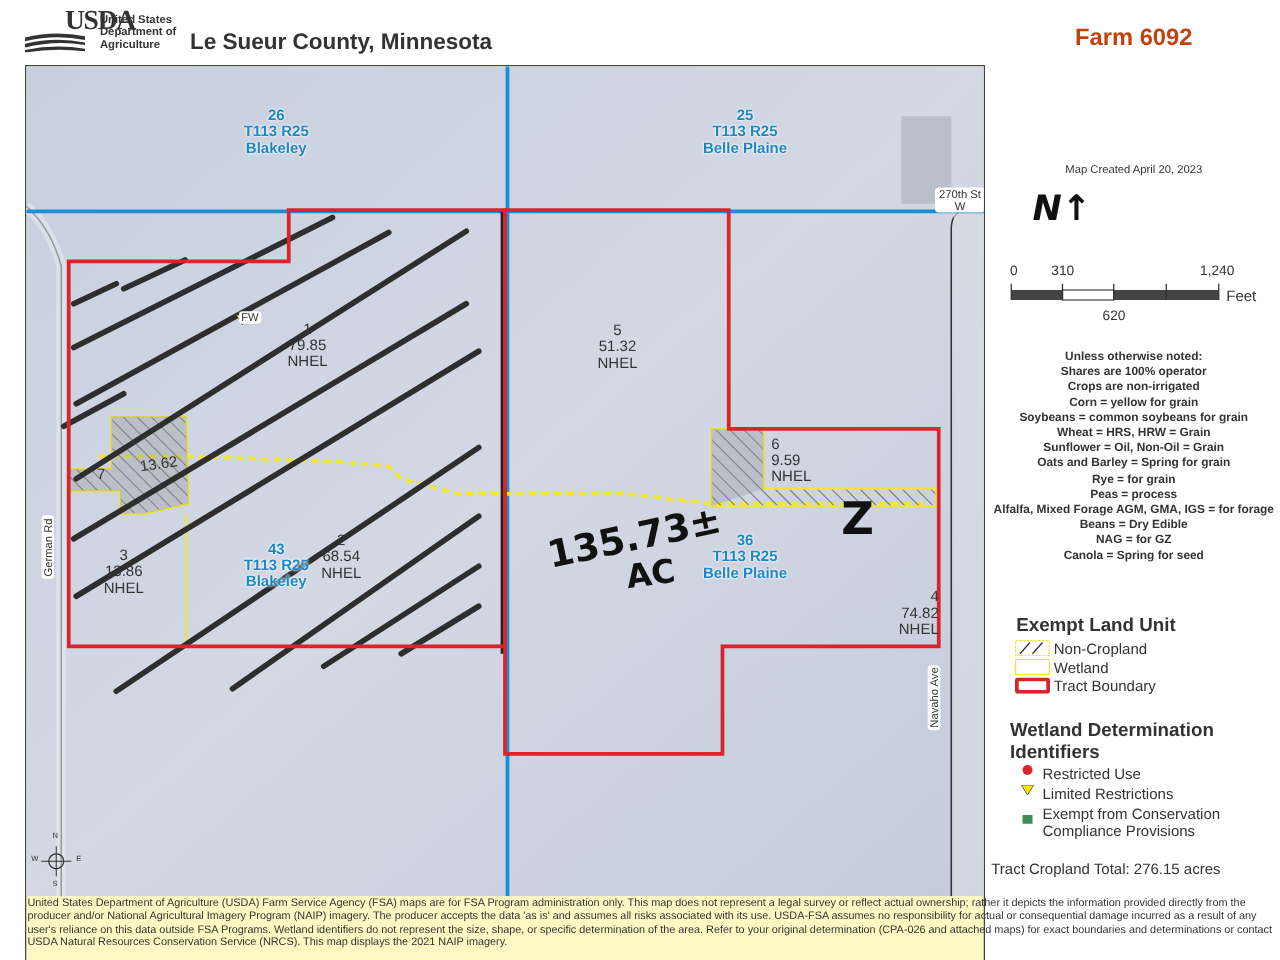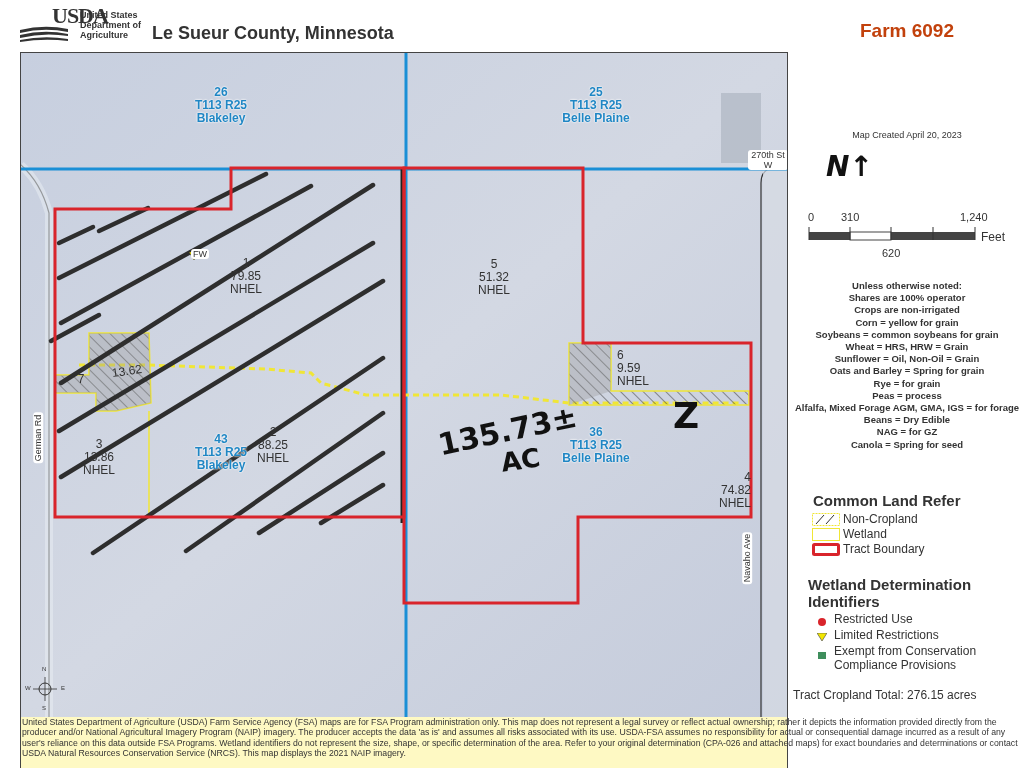--- a/index.html
+++ b/index.html
@@ -14,21 +14,21 @@
   .sec-label { position:absolute; color:#1f86c4; font-weight:bold; font-size:12px; text-align:center; line-height:13px; text-shadow:0 0 2px #fff, 0 0 2px #fff; }
   .clu-label { position:absolute; color:#333; font-size:12px; text-align:center; line-height:13px; }
   .road-label { position:absolute; font-size:9px; color:#333; background:#fff; border-radius:3px; padding:0 2px; line-height:10px; }
   .hand { position:absolute; font-family:"DejaVu Sans", sans-serif; font-weight:bold; color:#111; }
   #sidebar { left:790px; top:0; width:234px; height:716px; }
   .farm { position:absolute; width:234px; text-align:center; font-weight:bold; font-size:19px; color:#c2410c; }
   .py { position:absolute; width:234px; text-align:center; font-size:17px; color:#333; }
   .created { position:absolute; width:234px; text-align:center; font-size:9px; color:#333; }
   .notes { position:absolute; left:0; top:280px; width:234px; text-align:center; font-size:9.5px; font-weight:bold; line-height:12.2px; color:#333; }
   .legend-title { position:absolute; font-weight:bold; font-size:15px; color:#333; }
-  .legend-row { position:absolute; font-size:12px; color:#333; display:flex; align-items:flex-end; }
+  .legend-row { position:absolute; font-size:12px; color:#333; display:flex; align-items:flex-start; }
   .swatch { width:26px; height:12px; margin-right:3px; box-sizing:border-box; }
   #footer { left:22px; top:717px; width:1000px; font-size:8.7px; line-height:10.3px; color:#333; }
 </style>
 </head>
 <body>
 
 <div class="abs" id="usda-logo">
   <div class="logo-text">USDA</div>
   <svg width="48" height="16">
     <path d="M0 4 Q24 -2 48 3 L48 6 Q24 1 0 7Z" fill="#333"></path>
@@ -127,21 +127,21 @@
     <div>Belle Plaine</div>
   </div>
 
   <div class="clu-label" style="left:195px;top:204px;width:60px;">
     <div>1</div>
     <div>79.85</div>
     <div>NHEL</div>
   </div>
   <div class="clu-label" style="left:222px;top:373px;width:60px;">
     <div>2</div>
-    <div>88.25</div>
+    <div>68.54</div>
     <div>NHEL</div>
   </div>
   <div class="clu-label" style="left:48px;top:385px;width:60px;">
     <div>3</div>
     <div>13.86</div>
     <div>NHEL</div>
   </div>
   <div class="clu-label" style="left:680px;top:418px;width:50px;text-align:right;">
     <div>4</div>
     <div>74.82</div>
@@ -211,21 +211,21 @@
     <div>Sunflower = Oil, Non-Oil = Grain</div>
     <div>Oats and Barley = Spring for grain</div>
     <div>Rye = for grain</div>
     <div>Peas = process</div>
     <div>Alfalfa, Mixed Forage AGM, GMA, IGS = for forage</div>
     <div>Beans = Dry Edible</div>
     <div>NAG = for GZ</div>
     <div>Canola = Spring for seed</div>
   </div>
 
-  <div class="legend-title" style="left:23px;top:492px;">Common Land Refer</div>
+  <div class="legend-title" style="left:23px;top:492px;">Exempt Land Unit</div>
   <div class="legend-row" style="left:22px;top:512px;">
     <svg class="swatch" width="28" height="13" style="width:28px;height:13px;">
       <rect x="0.5" y="0.5" width="27" height="12" fill="#fff" stroke="#f0e636" stroke-dasharray="2 1"></rect>
       <line x1="4" y1="11" x2="12" y2="2" stroke="#333"></line>
         <line x1="14" y1="11" x2="22" y2="2" stroke="#333"></line>
     </svg>
     <span>Non-Cropland</span>
   </div>
   <div class="legend-row" style="left:22px;top:527px;">
     <svg class="swatch" width="28" height="13" style="width:28px;height:13px;">

